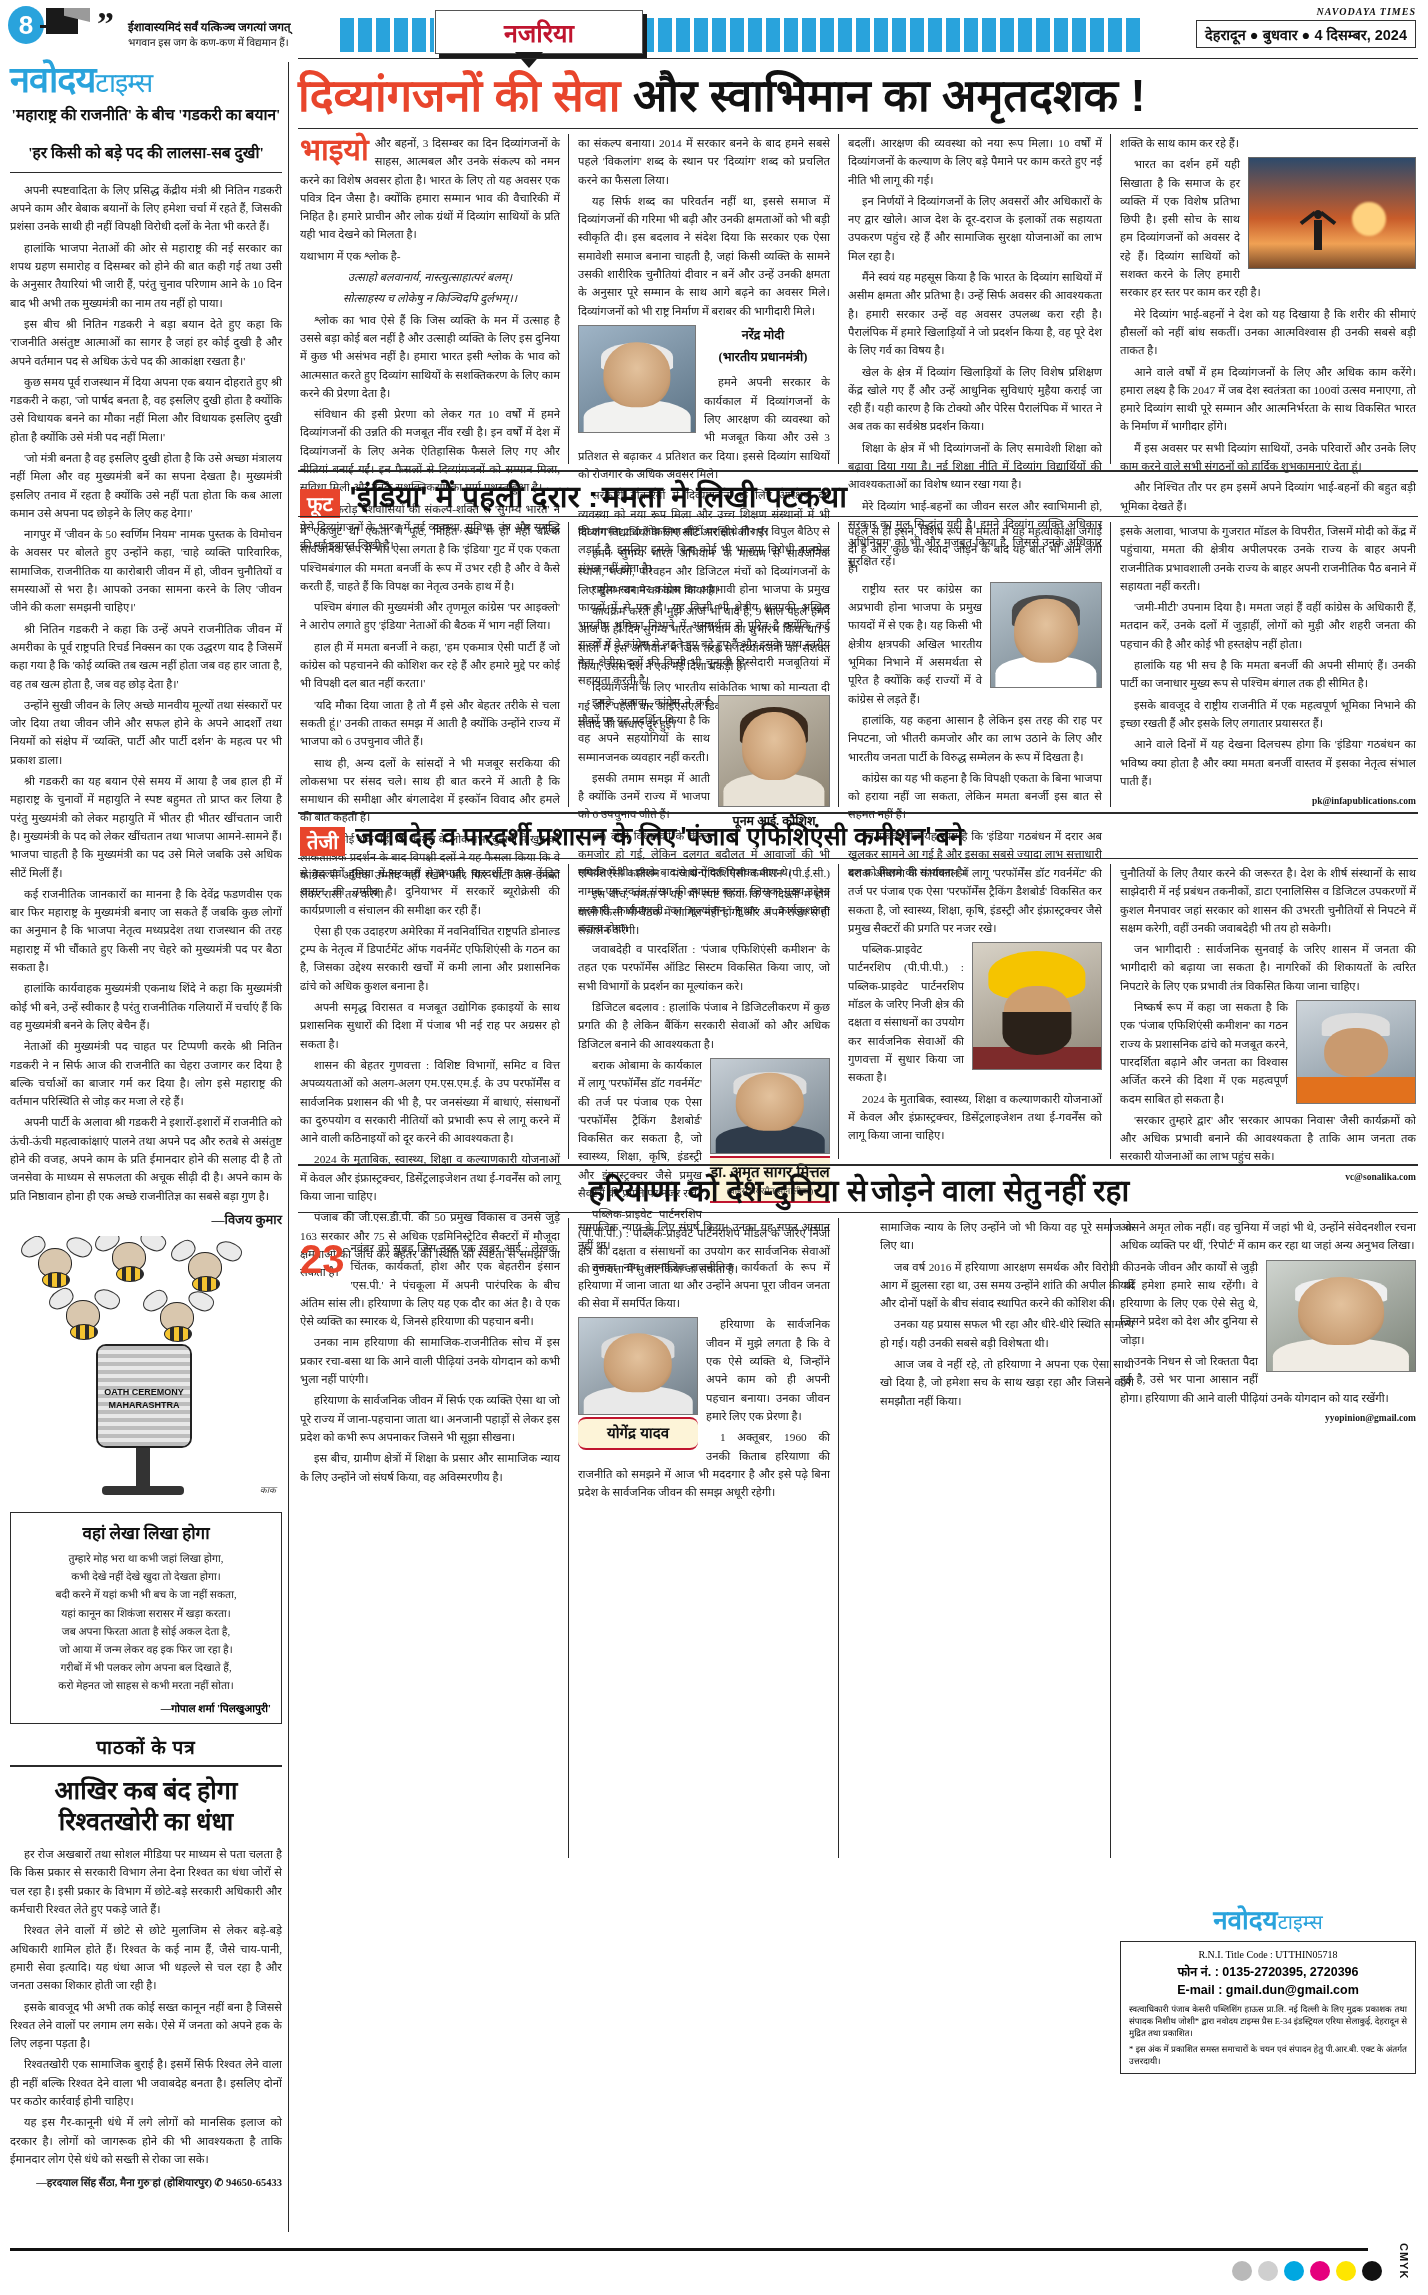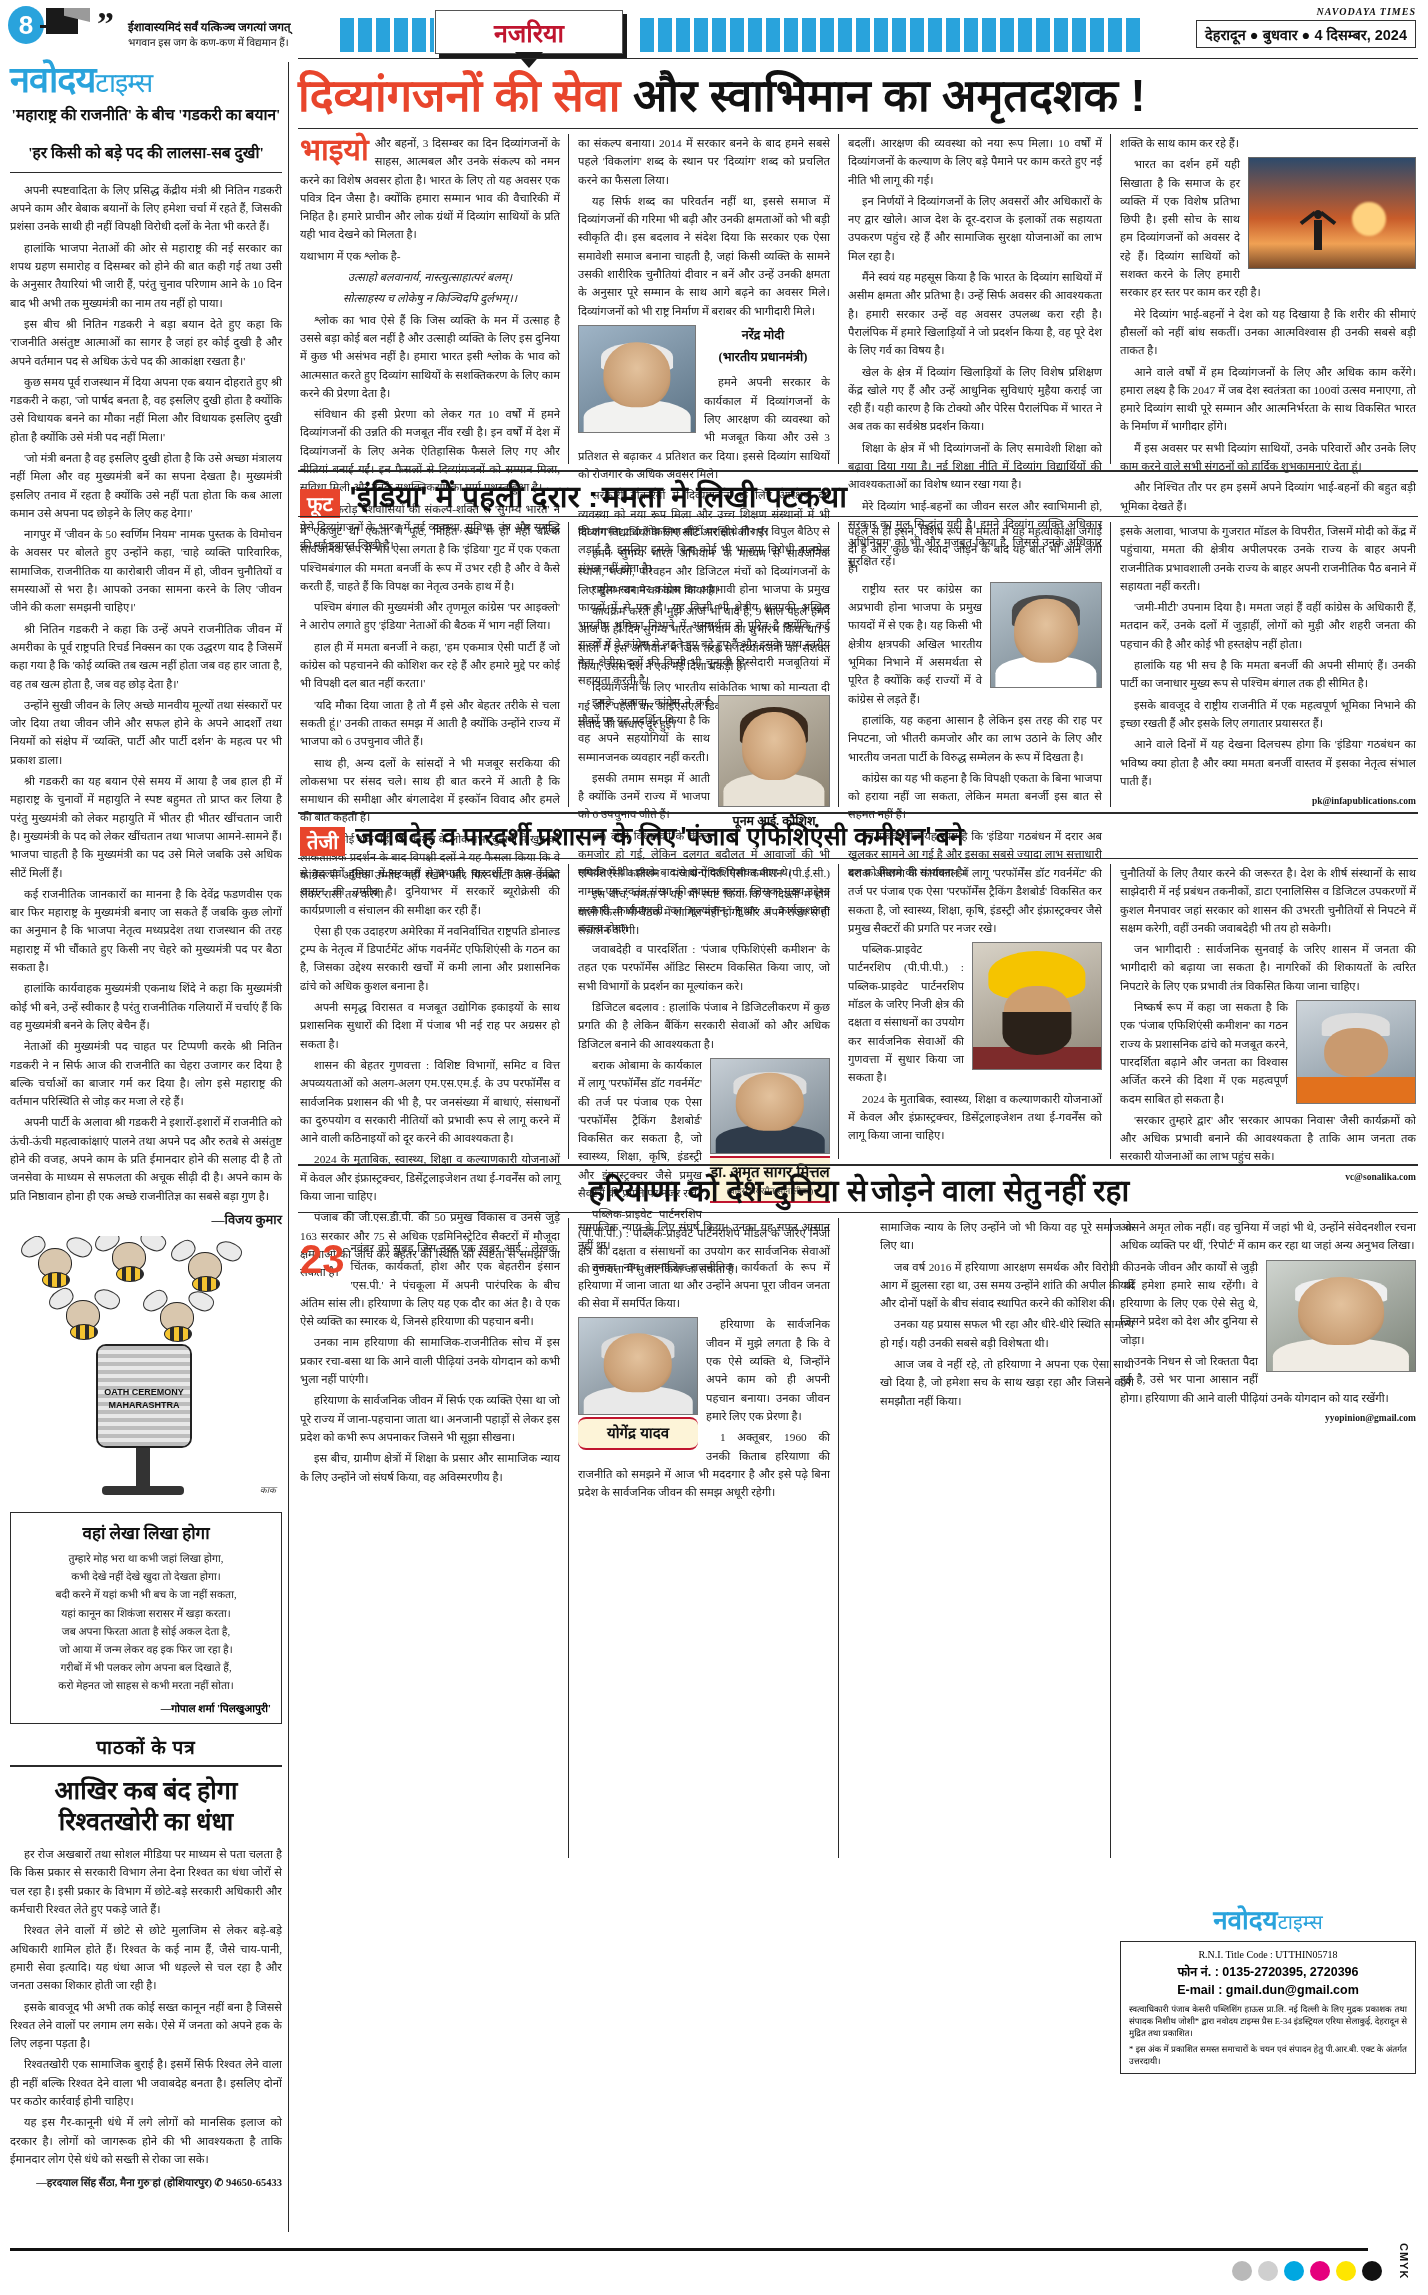--- a/index.html
+++ b/index.html
@@ -46,21 +46,21 @@
   }
   .sanskrit-line .sub { font-weight: normal; font-size: 10.5px; }
 
   .stripes {
     position: absolute; top: 18px; height: 34px;
     background: repeating-linear-gradient(90deg, #29a3dc 0 14px, #ffffff 14px 18px);
   }
 
   .nazariya-box {
     position: absolute; left: 435px; top: 10px;
-    width: 188px; height: 44px;
+    width: 208px; height: 44px;
     background: #fff; border: 1px solid #555;
     box-shadow: 4px 4px 0 #1a1a1a;
     display: flex; align-items: center; justify-content: center;
   }
   .nazariya-box .txt {
     color: #c0152f; font-weight: bold; font-size: 25px;
     font-family: "Liberation Sans", sans-serif;
   }
   .nazariya-tail {
     position: absolute; left: 515px; top: 52px;

